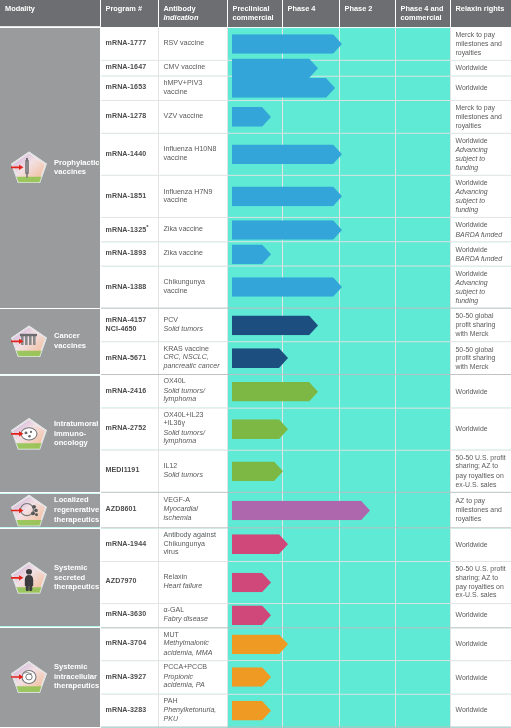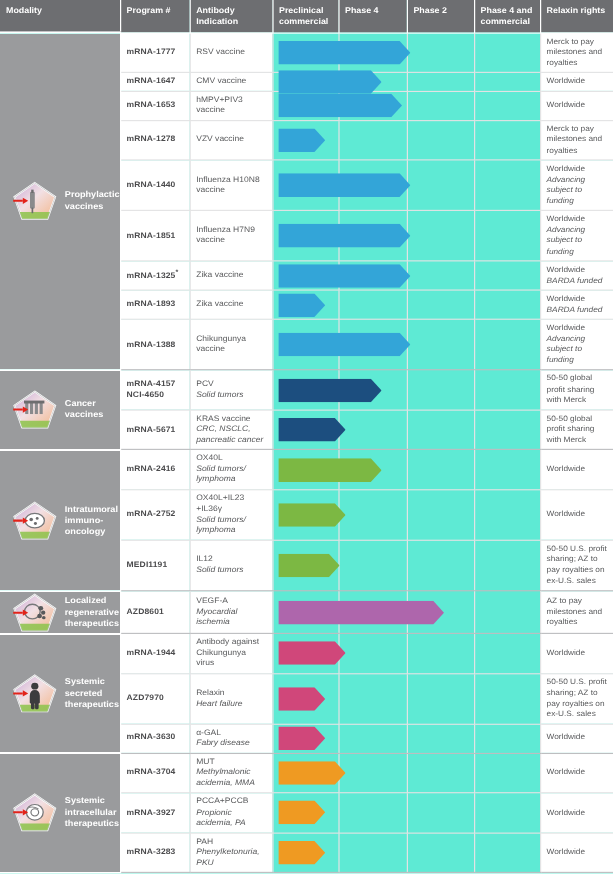--- a/index.html
+++ b/index.html
@@ -28,21 +28,21 @@
     font-weight: bold;
     text-align: left;
     vertical-align: top;
     padding: 5px 5px 5px 5px;
     height: 26px;
     line-height: 1.25;
     border-right: 1px solid #ffffff;
     border-bottom: 1px solid #ffffff;
   }
   thead th:last-child { border-right: none; }
-  thead th .ital { display: block; }
+  thead th .ital { font-style: italic; display: block; }
   
   col.c-modality { width: 100px; }
   col.c-prognum  { width: 58px; }
   col.c-progind  { width: 69px; }
   col.c-precl    { width: 55px; }
   col.c-ph1      { width: 57px; }
   col.c-ph2      { width: 56px; }
   col.c-ph3      { width: 55px; }
   col.c-rights   { width: 61px; }
   

